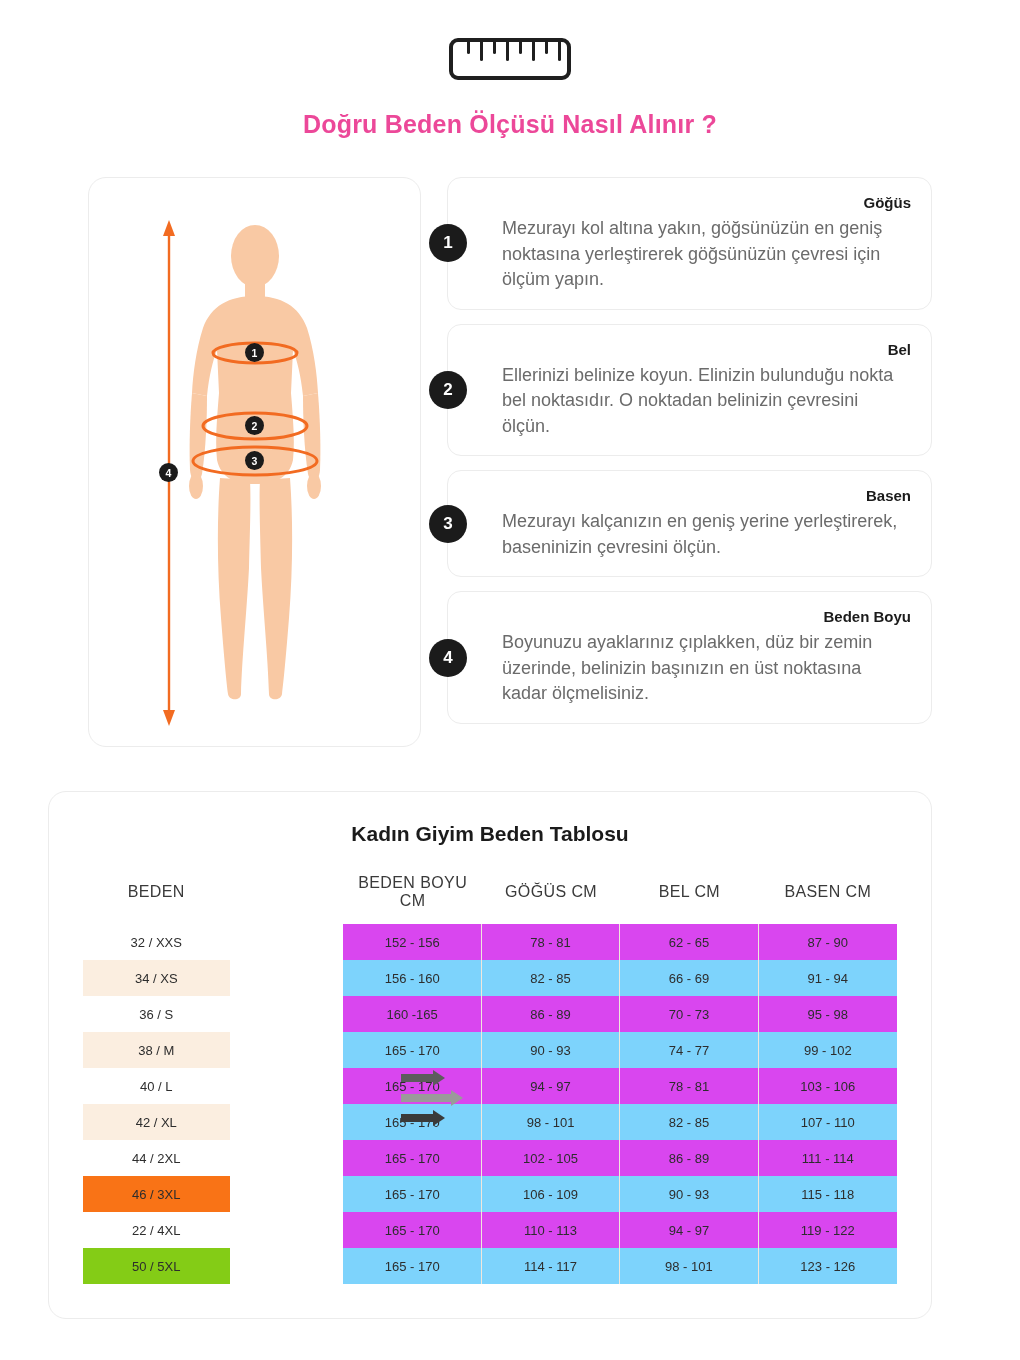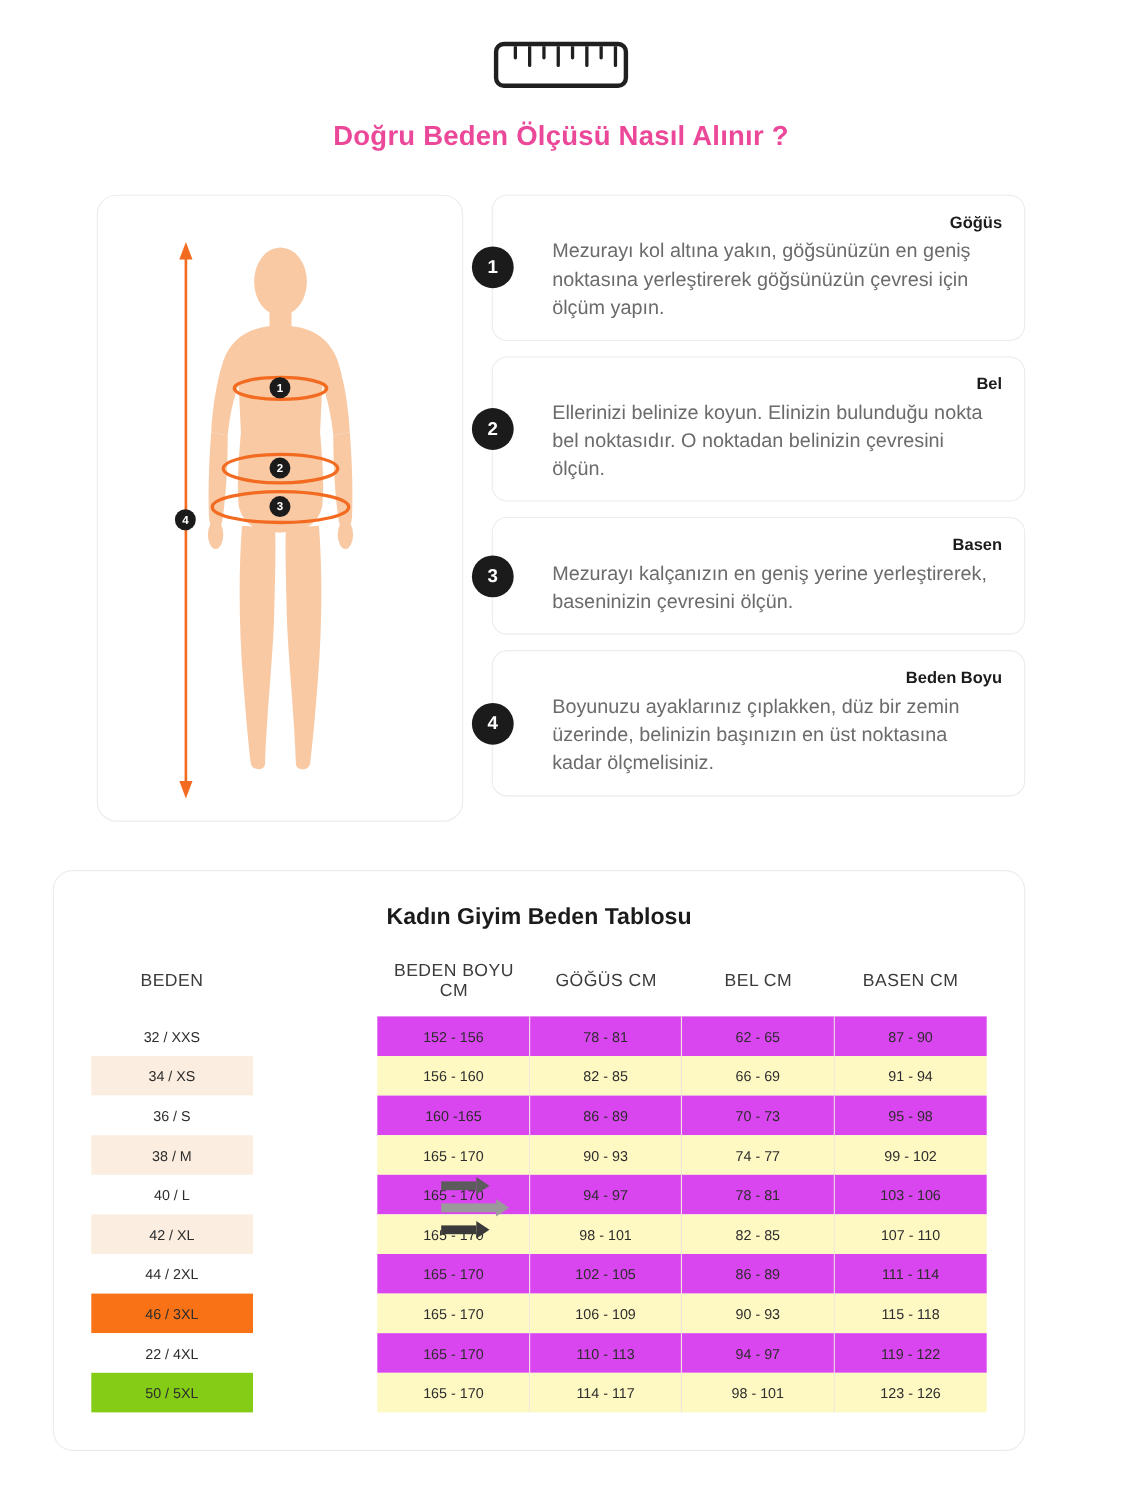--- a/index.html
+++ b/index.html
@@ -141,21 +141,21 @@
     letter-spacing: .4px;
   }
   table.size-table td {
     font-size: 13px;
     color: #2d2d2d;
     text-align: center;
     padding: 10px 4px;
     height: 36px;
   }
   td.spacer, th.spacer { background: transparent !important; }
-  tr.shaded td.cell { background: #fef9c3; }
+  tr.shaded td.cell { background: #7dd3fc; }
   tr.plain td.cell { background: #d946ef; }
   td.cell { border-right: 1px solid #f0e7dc; }
   td.cell:last-child { border-right: none; }
   td.size-cell { border: none; }
 
   .arrows {
     position: absolute;
     left: 352px;
     top: 276px;
     width: 84px;

